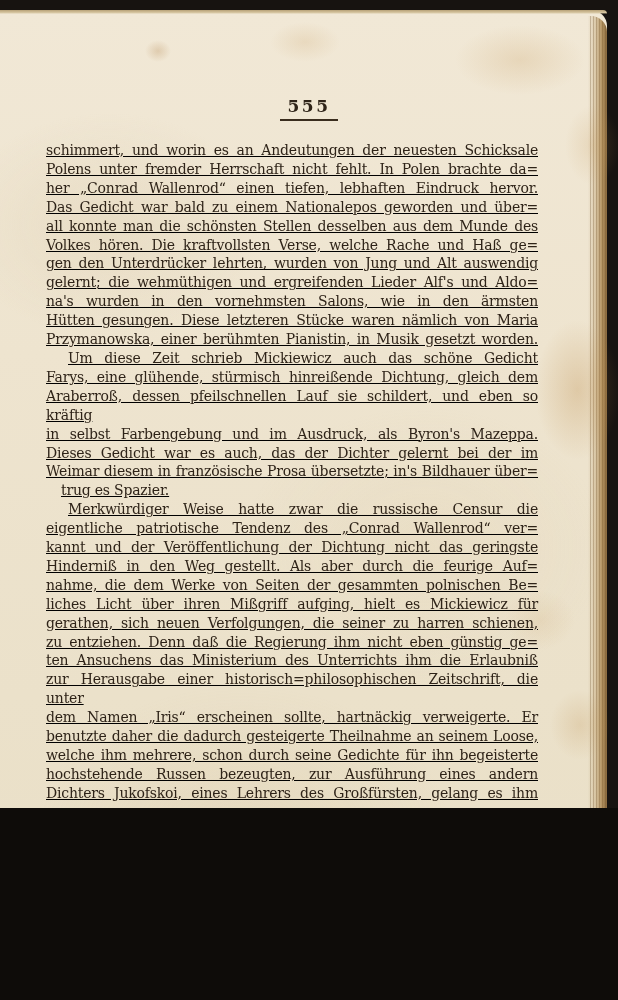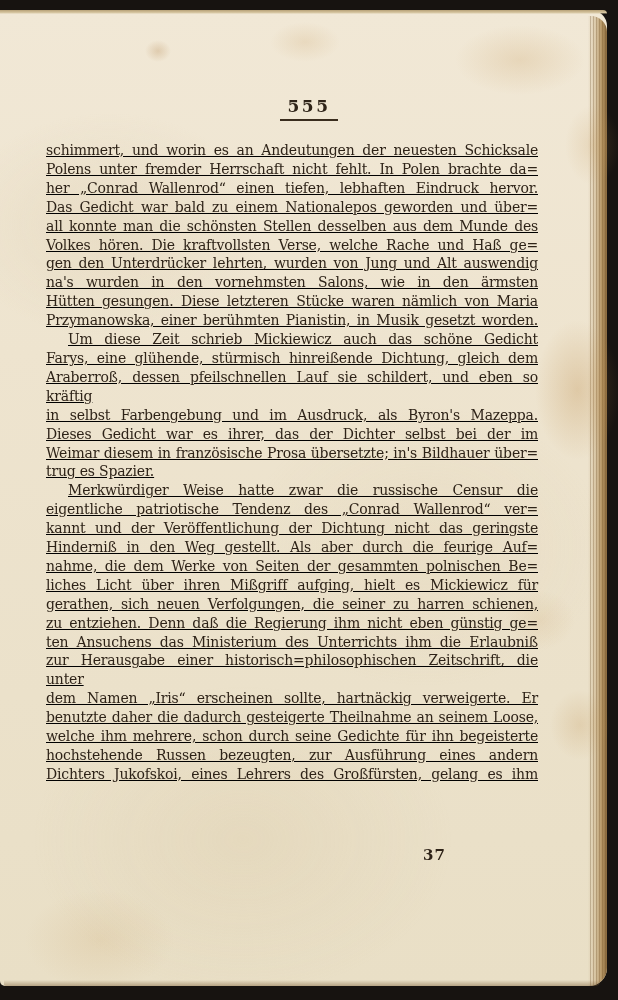--- a/index.html
+++ b/index.html
@@ -1,16 +1,16 @@
 <!DOCTYPE html>
 <html><head>
 <meta charset="utf-8">
 <style>
   html,body{margin:0;padding:0;background:#0e0c09;}
-  #screen{position:relative;width:618px;height:1000px;overflow:hidden;
+  #screen{position:relative;width:618px;height:808px;overflow:hidden;
           background:#171310;font-family:"DejaVu Serif", serif;}
   
   #paper{position:absolute;left:0;top:10px;width:607px;height:976px;
          background:linear-gradient(180deg,#f1e8d6 0%,#eee4cf 35%,#ebe1ca 70%,#e9dfc6 100%);
          border-radius:0 16px 18px 5px;}
   
   .texture{position:absolute;inset:0;border-radius:inherit;pointer-events:none;
     background:
       radial-gradient(220px 160px at 18% 22%, rgba(214,196,160,.25), transparent 70%),
       radial-gradient(260px 200px at 70% 55%, rgba(220,202,165,.18), transparent 70%),
@@ -46,21 +46,21 @@
       background:radial-gradient(closest-side, rgba(170,120,60,.25), transparent);}
   .s8{left:505px;top:580px;width:70px;height:60px;
       background:radial-gradient(closest-side, rgba(196,152,88,.14), transparent);}
   
   #content{position:absolute;left:63px;top:86px;width:492px;color:#2e2318;}
   .pgnum{text-align:center;font-weight:bold;font-size:17px;letter-spacing:2.5px;}
   .pgrule{width:58px;height:2px;background:#3a2d1e;margin:3px auto 0 auto;}
   #text-block{position:absolute;left:46px;top:131px;width:492px;text-decoration:underline;}
   .line{font-size:14px;line-height:18.9px;letter-spacing:-0.2px;
         text-align:justify;text-align-last:justify;white-space:normal;color:#2e2318;}
-  .line.no-just{text-align-last:left;}
+  .line.no-just{text-align-last:left;margin-left:15px;}
   .line.indent{text-indent:22px;}
   .signature{position:absolute;left:423px;top:836px;font-weight:bold;
              font-size:15px;color:#2e2318;letter-spacing:1px;}
 </style>
 </head>
 <body>
 
 <div id="screen">
   <div id="paper">
     <div class="texture"></div>
@@ -84,30 +84,31 @@
 
     <div id="text-block">
         <div>
           <div class="line">schimmert, und worin es an Andeutungen der neuesten Schicksale</div>
           <div class="line">Polens unter fremder Herrschaft nicht fehlt. In Polen brachte da=</div>
           <div class="line">her „Conrad Wallenrod“ einen tiefen, lebhaften Eindruck hervor.</div>
           <div class="line">Das Gedicht war bald zu einem Nationalepos geworden und über=</div>
           <div class="line">all konnte man die schönsten Stellen desselben aus dem Munde des</div>
           <div class="line">Volkes hören. Die kraftvollsten Verse, welche Rache und Haß ge=</div>
           <div class="line">gen den Unterdrücker lehrten, wurden von Jung und Alt auswendig</div>
+          <div class="line">gelernt; die wehmüthigen und ergreifenden Lieder Alf's und Aldo=</div>
           <div class="line">na's wurden in den vornehmsten Salons, wie in den ärmsten</div>
           <div class="line">Hütten gesungen. Diese letzteren Stücke waren nämlich von Maria</div>
           <div class="line">Przymanowska, einer berühmten Pianistin, in Musik gesetzt worden.</div>
         </div>
         <div>
           <div class="line indent">Um diese Zeit schrieb Mickiewicz auch das schöne Gedicht</div>
           <div class="line">Farys, eine glühende, stürmisch hinreißende Dichtung, gleich dem</div>
           <div class="line">Araberroß, dessen pfeilschnellen Lauf sie schildert, und eben so kräftig</div>
           <div class="line">in selbst Farbengebung und im Ausdruck, als Byron's Mazeppa.</div>
-          <div class="line">Dieses Gedicht war es ihrer, das der Dichter selbst bei der im</div>
+          <div class="line">Dieses Gedicht war es auch, das der Dichter gelernt bei der im</div>
           <div class="line">Weimar diesem in französische Prosa übersetzte; in's Bildhauer über=</div>
           <div class="line no-just">trug es Spazier.</div>
         </div>
         <div>
           <div class="line indent">Merkwürdiger Weise hatte zwar die russische Censur die</div>
           <div class="line">eigentliche patriotische Tendenz des „Conrad Wallenrod“ ver=</div>
           <div class="line">kannt und der Veröffentlichung der Dichtung nicht das geringste</div>
           <div class="line">Hinderniß in den Weg gestellt. Als aber durch die feurige Auf=</div>
           <div class="line">nahme, die dem Werke von Seiten der gesammten polnischen Be=</div>
           <div class="line">liches Licht über ihren Mißgriff aufging, hielt es Mickiewicz für</div>

